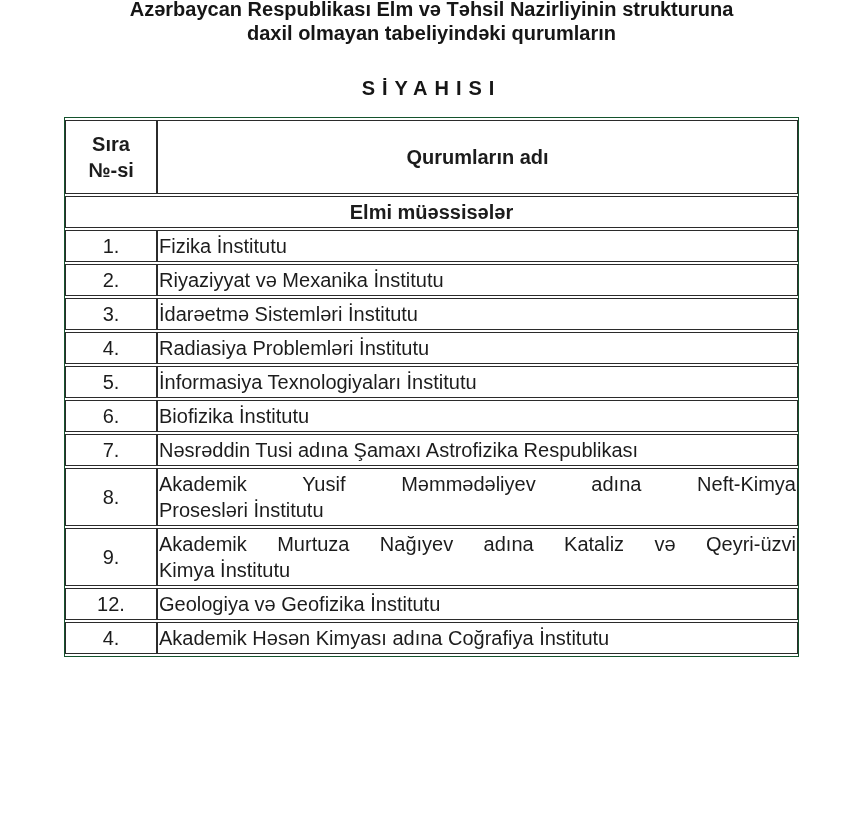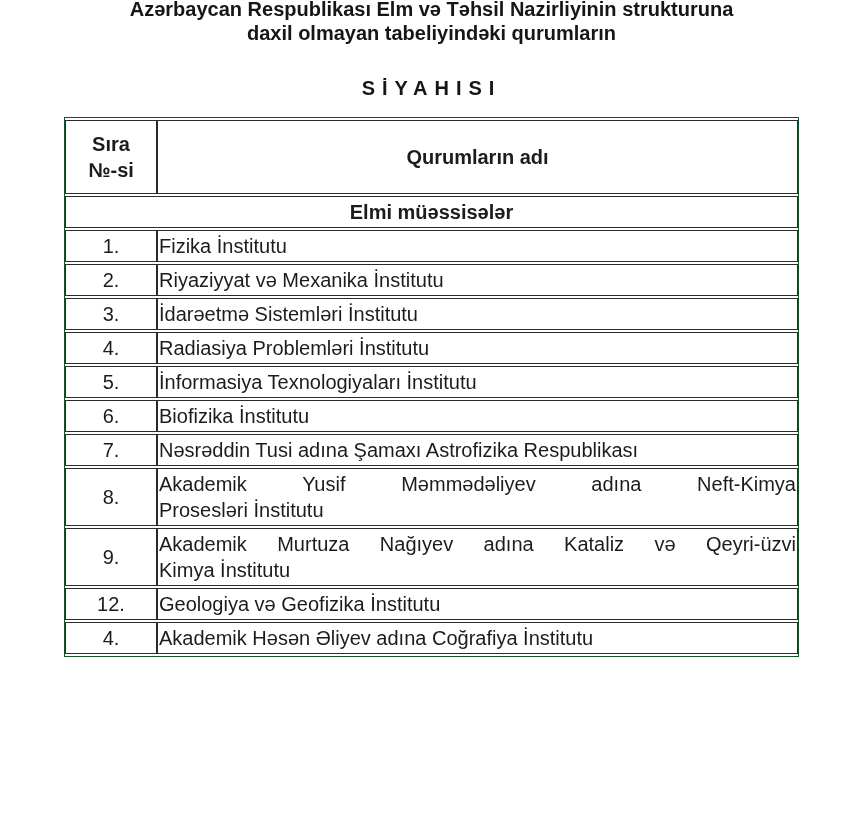--- a/index.html
+++ b/index.html
@@ -149,18 +149,18 @@
           <div>Kimya İnstitutu</div>
         </td>
       </tr>
 
       <tr>
         <td class="num-cell">12.</td>
         <td class="name-cell">Geologiya və Geofizika İnstitutu</td>
       </tr>
       <tr>
         <td class="num-cell">4.</td>
-        <td class="name-cell">Akademik Həsən Əliyev adına Coğrafiya İnstitutu</td>
+        <td class="name-cell">Akademik Həsən Kimyası adına Coğrafiya İnstitutu</td>
       </tr>
     </tbody>
   </table>
 
 </div>
 
 </body></html>

